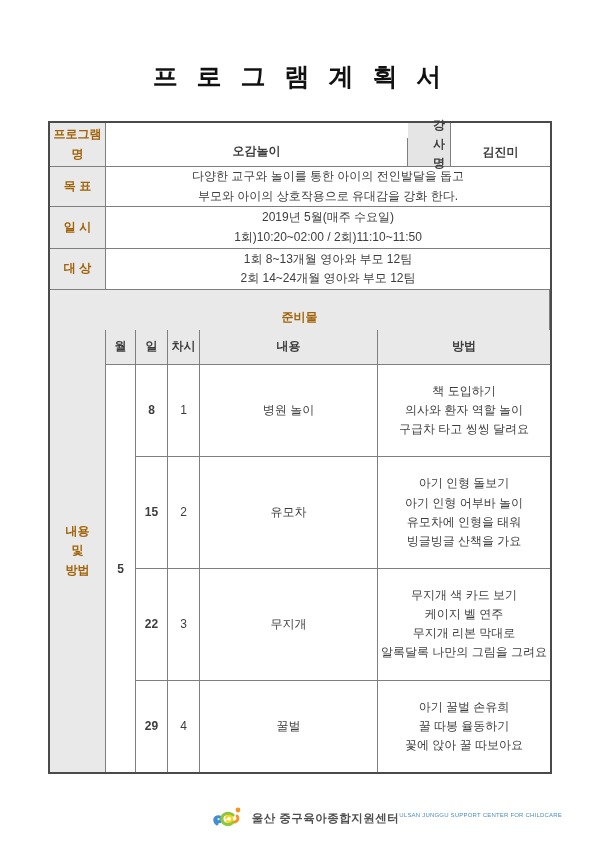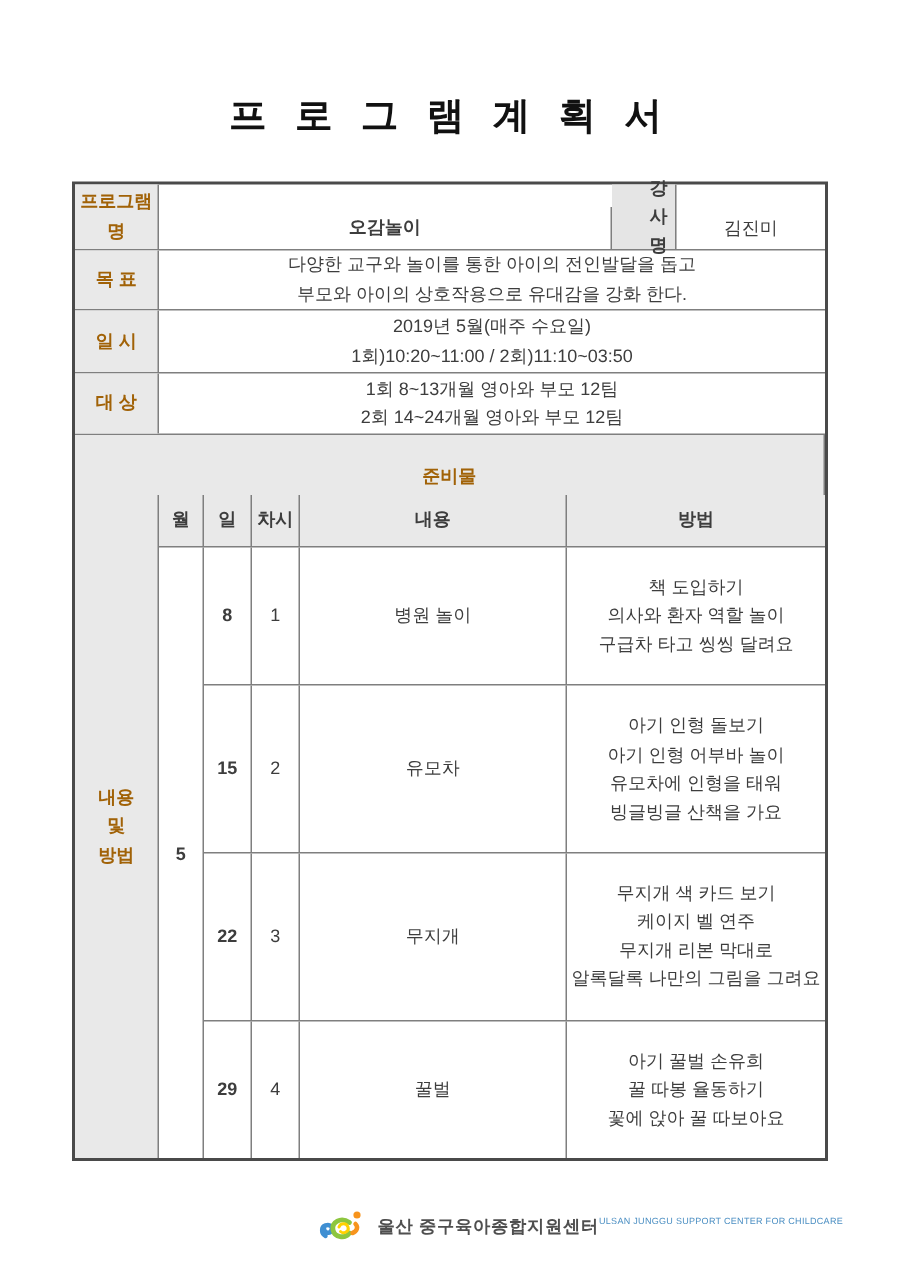--- a/index.html
+++ b/index.html
@@ -39,21 +39,21 @@
     font-weight: bold; white-space: pre-line; color: #a16207;
   }
   .grow { flex: 1 1 auto; }
   .multiline { white-space: pre-line; }
   .r1 { height: 44px; }
   .r2 { height: 40px; }
   .r3 { height: 42px; }
   .r4 { height: 41px; }
   .r5 { height: 40px; flex-direction: column; }
   .instr-label { flex: 0 0 43px; background: #e5e5e5; font-weight: bold; padding-left: 20px; }
-  .instr-name { flex: 0 0 99px; font-weight: normal; margin-top: 16px; }
+  .instr-name { flex: 0 0 99px; font-weight: bold; margin-top: 16px; }
   .program-name { font-weight: bold; margin-top: 15px; }
   .section-row { flex: 1 1 auto; border-bottom: none; }
   .schedule { flex: 1 1 auto; display: flex; flex-direction: column; }
   .sched-header { display: flex; flex: 0 0 35px; border-bottom: 1px solid #7f7f7f; box-sizing: border-box; }
   .sched-header .cell { background: #e9e9e9; font-weight: bold; }
   .col-month { flex: 0 0 30px; }
   .col-day { flex: 0 0 32px; }
   .col-session { flex: 0 0 32px; }
   .col-content { flex: 0 0 178px; }
   .col-method { flex: 1 1 auto; }
@@ -91,21 +91,21 @@
 
   <div class="row r2">
     <div class="cell label-cell">목  표</div>
     <div class="cell grow last multiline">다양한 교구와 놀이를 통한 아이의 전인발달을 돕고
 부모와 아이의 상호작용으로 유대감을 강화 한다.</div>
   </div>
 
   <div class="row r3">
     <div class="cell label-cell">일  시</div>
     <div class="cell grow last multiline">2019년 5월(매주 수요일)
-1회)10:20~11:00 / 2회)11:10~03:50</div>
+1회)10:20~02:00 / 2회)11:10~11:50</div>
   </div>
 
   <div class="row r4">
     <div class="cell label-cell">대  상</div>
     <div class="cell grow last multiline">1회 8~13개월 영아와 부모 12팀
 2회 14~24개월 영아와 부모 12팀</div>
   </div>
 
   <div class="row r5">
     <div class="cell label-cell">준비물</div>

